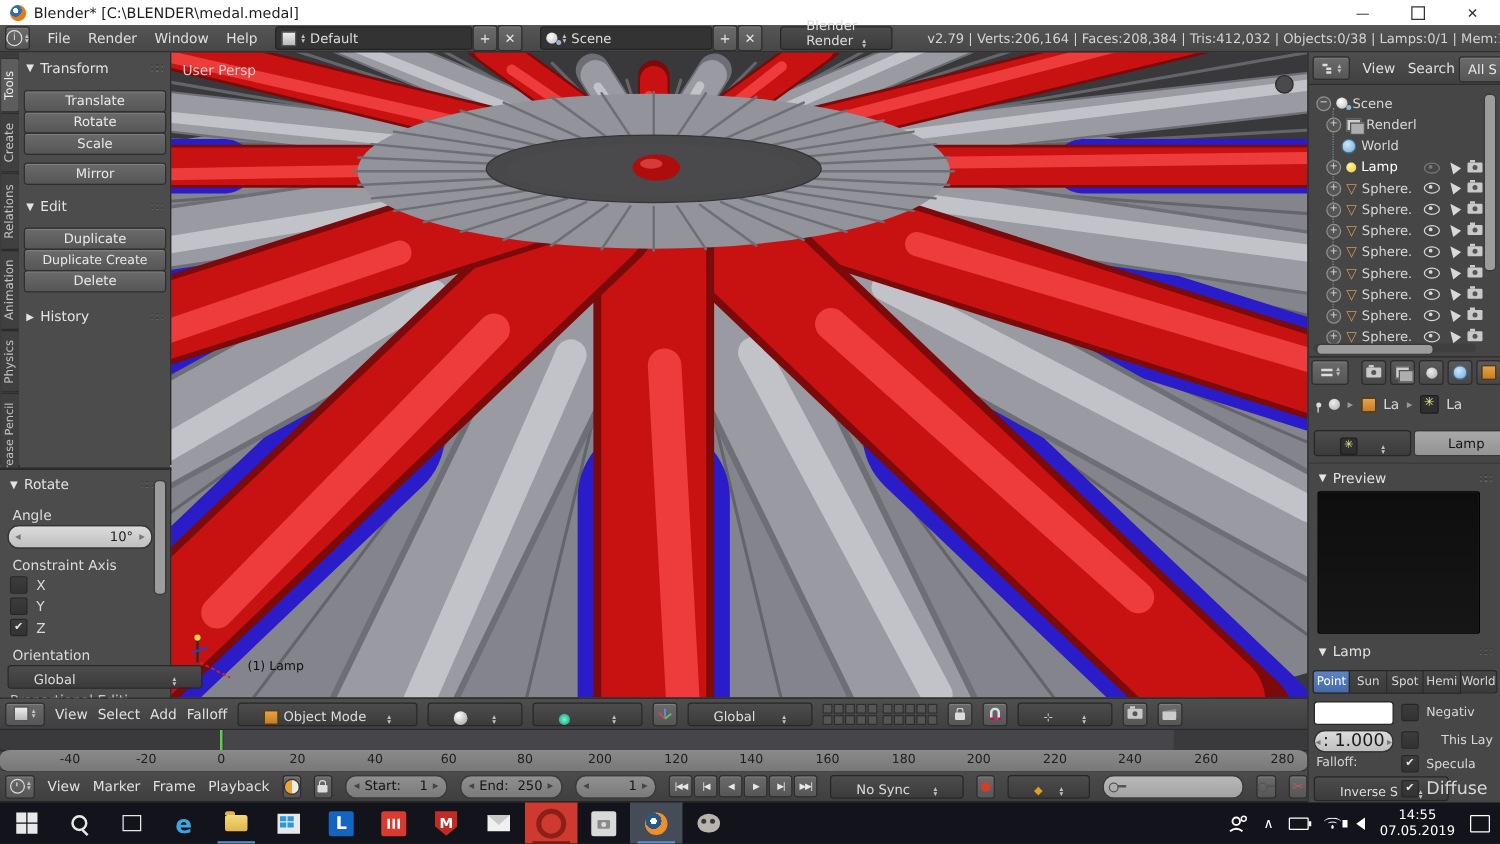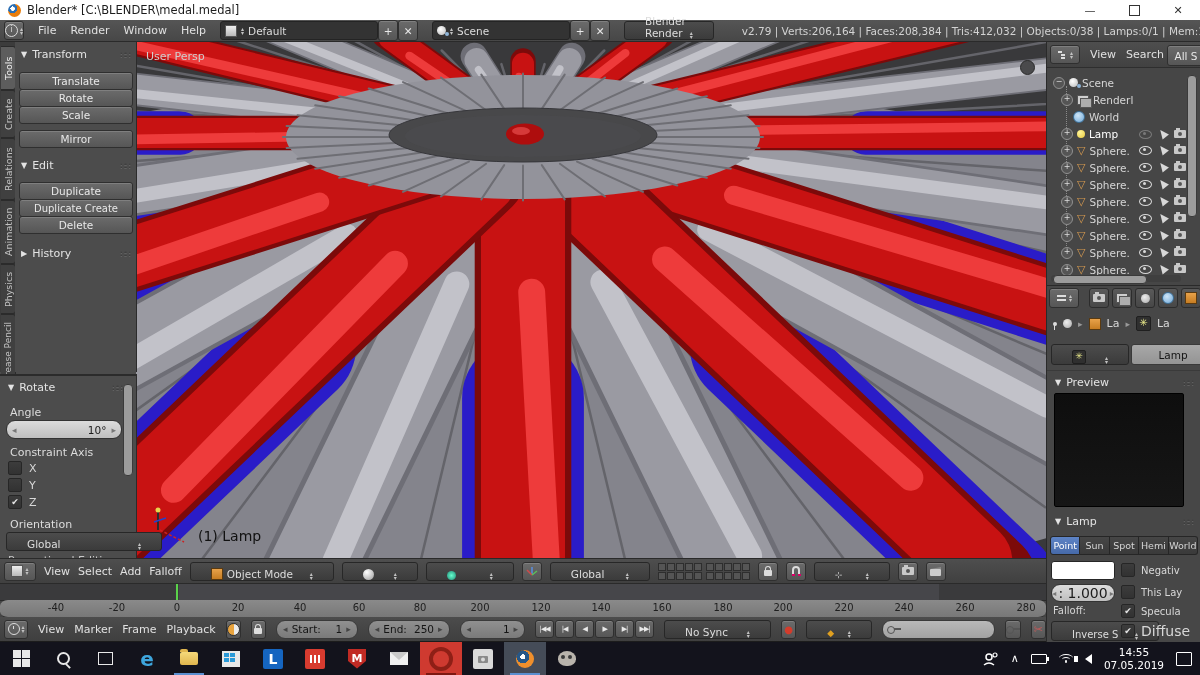--- a/index.html
+++ b/index.html
@@ -32,21 +32,21 @@
   #main{left:0;top:42px;width:1046px;height:516px;background:#4c4c4c}
   #tabstrip{left:0;top:42px;width:15px;height:330px;background:#3c3c3c;border-right:1px solid #2c2c2c}
   .vtab{position:absolute;left:1px;width:14px;background:#404040;border:1px solid #2b2b2b;border-right:none;border-radius:3px 0 0 3px;color:#c2c2c2;font-size:9.5px;writing-mode:vertical-rl;transform:rotate(180deg);display:flex;align-items:center;justify-content:center}
   .vtab.active{background:#5d5d5d;color:#f0f0f0}
   #shelf{left:15px;top:42px;width:121px;height:330px;background:#4c4c4c;border-right:1px solid #2b2b2b}
   #oppanel{left:0;top:374px;width:136px;height:184px;background:#4c4c4c;border-top:2px solid #2b2b2b;border-right:1px solid #2b2b2b}
   .shelfbtn{position:absolute;left:4px;width:112px;height:16px}
   
   #viewport{left:136px;top:42px;width:910px;height:516px;background:#39393b;overflow:hidden}
   #vplabel{left:10px;top:8px;color:#cfcfcf;font-size:11px}
-  #vpobj{left:62px;top:486px;color:#111;font-size:14px}
+  #vpobj{left:62px;top:486px;color:#111;font-size:10px}
   #vphandle{left:884px;top:18px;width:13px;height:13px;border-radius:50%;background:#4a4a4c;border:1px solid #2a2a2a}
   
   #vpheader{left:0;top:558px;width:1046px;height:26px;background:linear-gradient(#4e4e4e,#404040);border-top:1px solid #2a2a2a;border-bottom:1px solid #2a2a2a;display:flex;align-items:center;gap:8px;padding-left:4px;box-sizing:border-box}
   .cubeicon{width:10px;height:10px;background:linear-gradient(#efefef,#b9b9b9);border:1px solid #555}
   .orangecube{width:10px;height:10px;background:linear-gradient(#e8a24a,#c77d22);border:1px solid #5a3a10}
   .sphereicon{width:11px;height:11px;border-radius:50%;background:radial-gradient(circle at 35% 30%,#fff,#9a9a9a)}
   .layergrid{display:grid;grid-template-columns:repeat(5,8px);grid-template-rows:repeat(2,8px);gap:1px}
   .layercell{background:#555;border:1px solid #2e2e2e;box-sizing:border-box}
   .minibtn{width:18px;height:17px}
   
@@ -876,21 +876,21 @@
       <div class="abs" style="left:4px;top:275px;width:62px;height:17px;background:#fff;border:1px solid #262626;border-radius:3px"></div>
       <div class="abs row" style="left:74px;top:277px;gap:6px">
         <span class="chk"></span>
         <span style="font-size:10px">Negativ</span>
       </div>
       <div class="pill-light abs" style="left:4px;top:298px;width:62px;height:16px;justify-content:center">
         <span style="color:#777;font-size:8px;margin-right:2px">◂</span>
         <span style="font-size:14px">: 1.000</span>
         <span style="color:#777;font-size:8px;margin-left:2px">▸</span>
       </div>
-      <div class="abs row" style="left:74px;top:299px;gap:6px">
+      <div class="abs row" style="left:74px;top:299px;gap:18px">
         <span class="chk"></span>
         <span style="font-size:10px">This Lay</span>
       </div>
       <div class="abs" style="left:6px;top:319px;font-size:10px;color:#d5d5d5">Falloff:</div>
       <div class="abs row" style="left:74px;top:318px;gap:6px">
         <span class="chk">✔</span>
         <span style="font-size:10px">Specula</span>
       </div>
       <div class="dd abs" style="left:4px;top:335px;width:66px;height:18px">
         <span style="font-size:10px">Inverse S</span>

